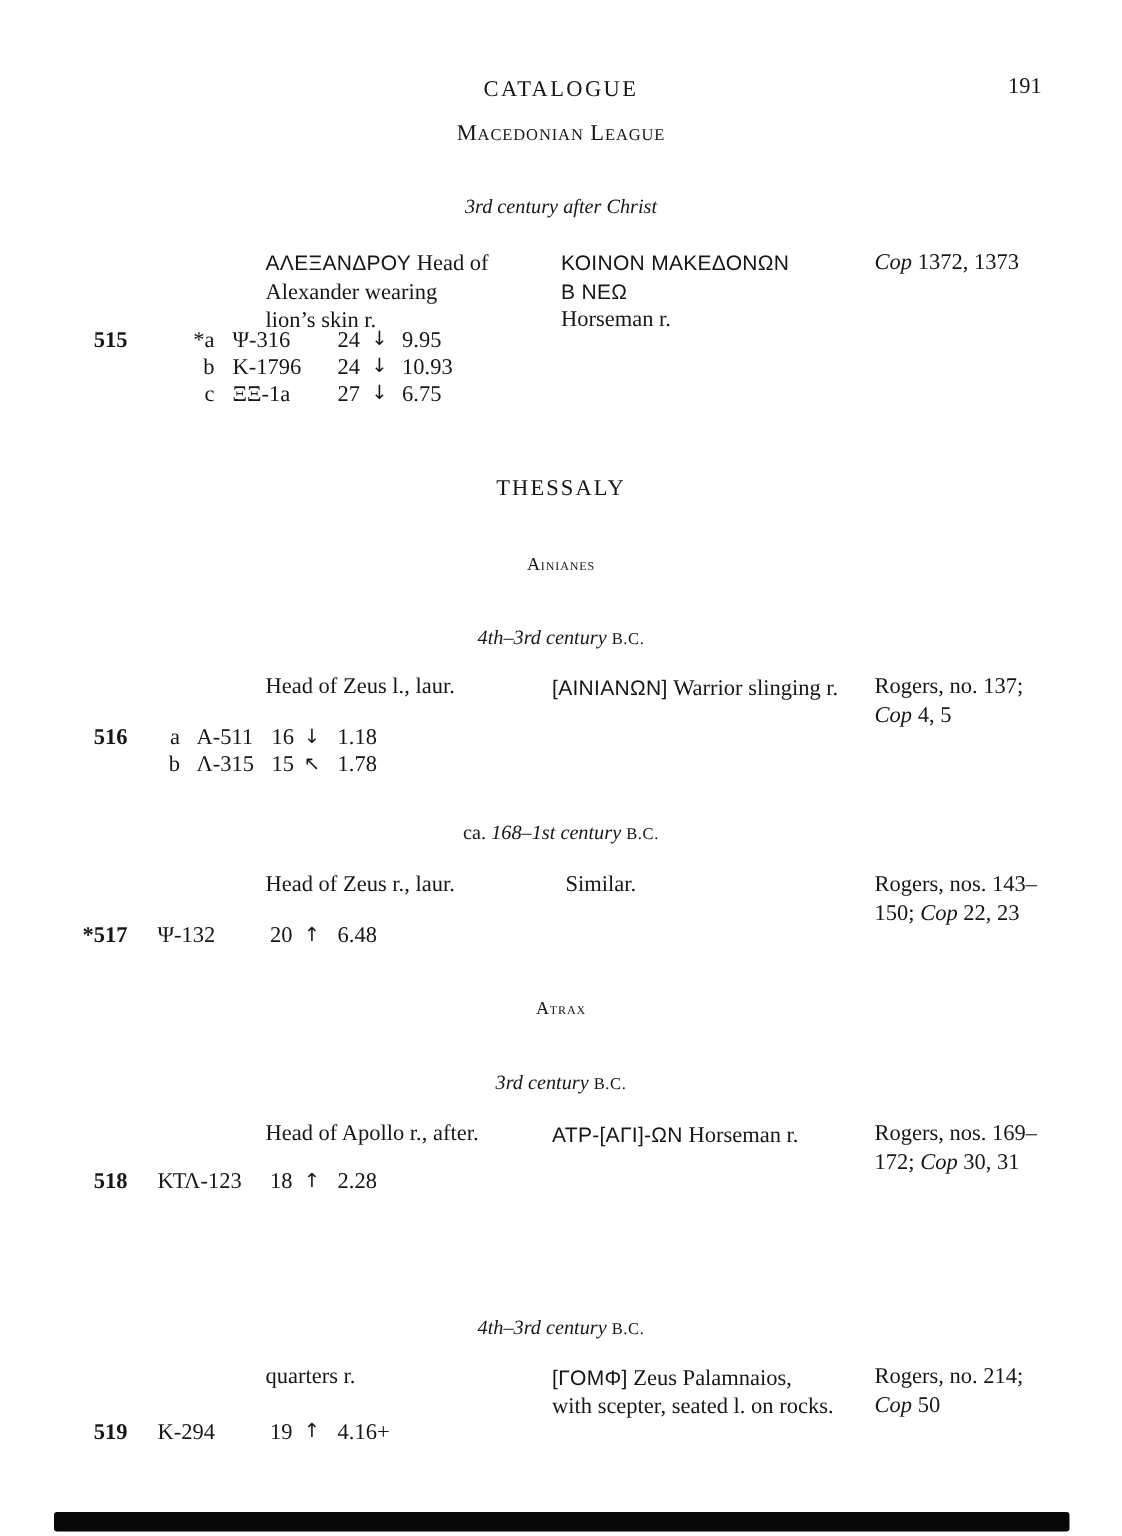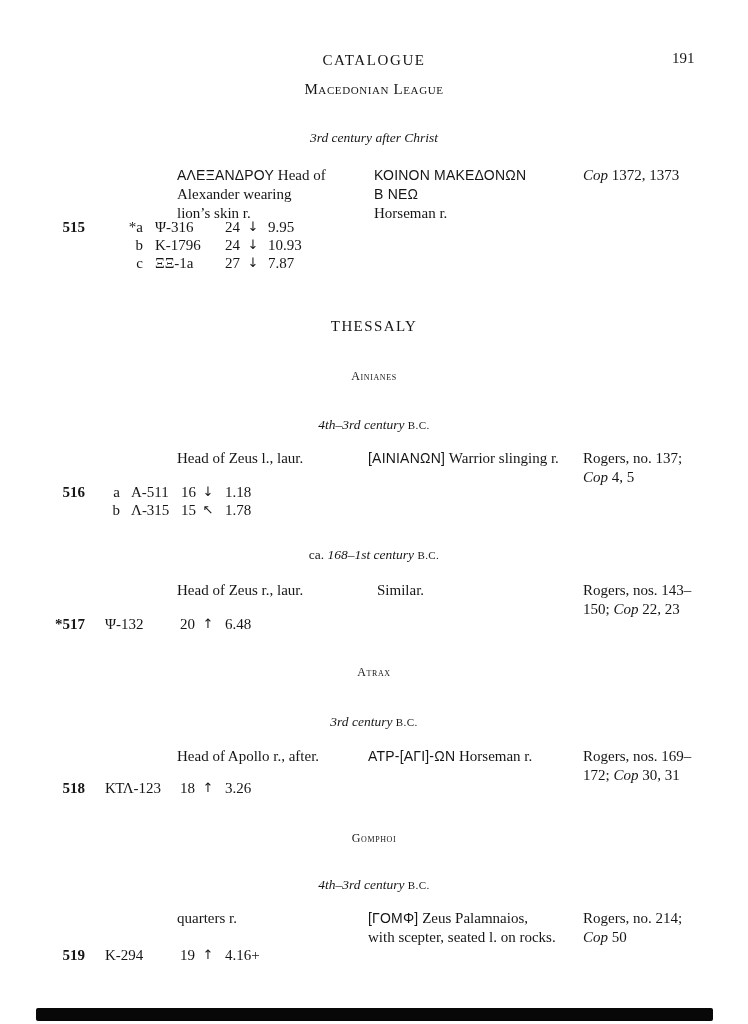--- a/index.html
+++ b/index.html
@@ -88,21 +88,21 @@
       <span class="c-die">K-1796</span>
       <span class="c-diam">24</span>
       <span class="c-axis">↓</span>
       <span class="c-wt">10.93</span>
     </div>
     <div class="row cols-a" style="top:255px;">
       <span class="c-let">c</span>
       <span class="c-die">ΞΞ-1a</span>
       <span class="c-diam">27</span>
       <span class="c-axis">↓</span>
-      <span class="c-wt">7.87</span>
+      <span class="c-wt">6.75</span>
     </div>
   </section>
 
   <div class="abs center head-major" style="top:318px;">THESSALY</div>
 
   <div class="abs center sc subhead" style="top:369px;">Ainianes</div>
   <div class="abs center period" style="top:417px;">
     <span>4th–3rd century</span> <span class="bc">B.C.</span>
   </div>
 
@@ -172,25 +172,24 @@
     </div>
     <div class="abs col-ref" style="top:747px;">
       <span style="display:block;">Rogers, nos. 169–</span>
       <span style="display:block;"><span>172;</span> <span class="it">Cop</span> <span>30, 31</span></span>
     </div>
     <div class="row cols-c" style="top:780px;">
       <span class="c-num">518</span>
       <span class="c-die">ΚΤΛ-123</span>
       <span class="c-diam">18</span>
       <span class="c-axis">↑</span>
-      <span class="c-wt">3.26</span>
-    </div>
-  </section>
-
-  <div class="abs center sc subhead" style="top:831px;">Gomphoi</div>
+      <span class="c-wt">2.28</span>
+    </div>
+  </section>
+
   <div class="abs center period" style="top:877px;">
     <span>4th–3rd century</span> <span class="bc">B.C.</span>
   </div>
 
   <section>
     <div class="abs desc col-obv" style="top:909px;">
       <span class="ln">quarters r.</span>
     </div>
     <div class="abs desc col-rev" style="top:909px;">
       <span class="ln"><span class="greek">[ΓΟΜΦ]</span> <span>Zeus Palamnaios,</span></span>

